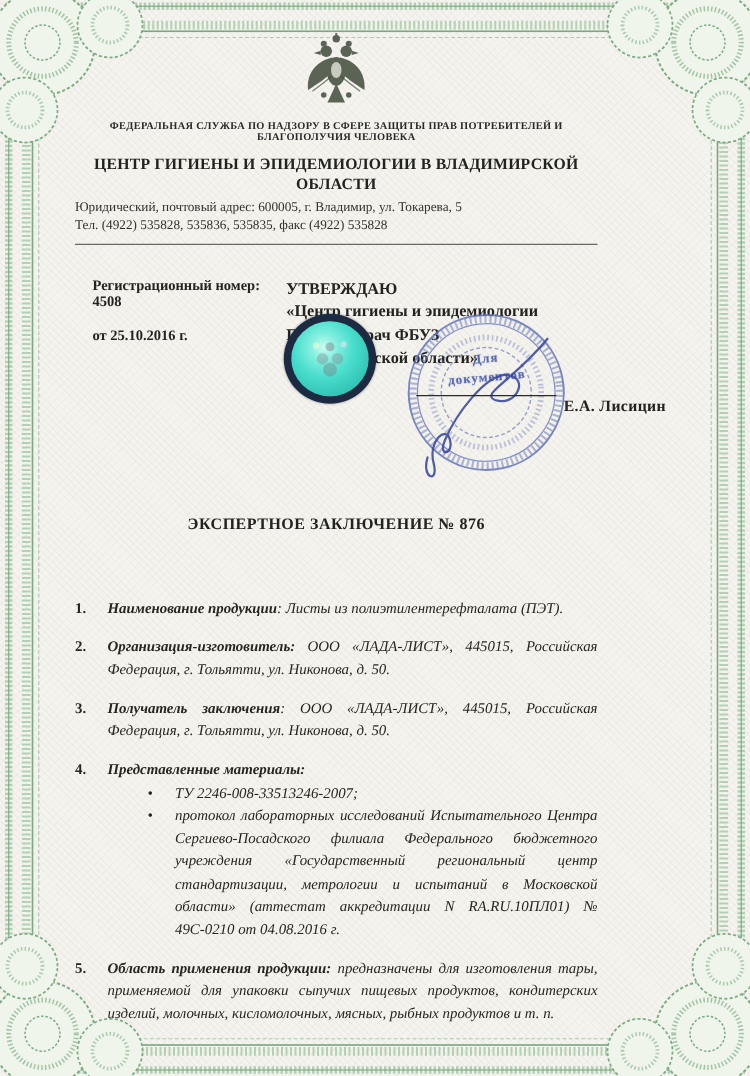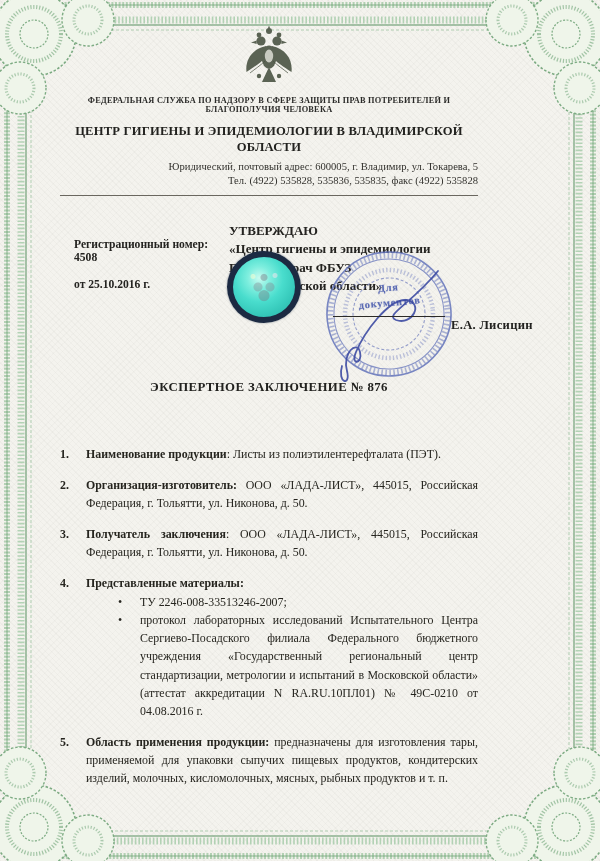--- a/index.html
+++ b/index.html
@@ -23,38 +23,38 @@
   .crest{width:64px;height:62px;margin:0 auto;display:block;}
   .agency-line{
     margin-top:8px;text-align:center;font-weight:bold;
     font-size:8.3px;letter-spacing:0.25px;color:#2a2a28;
   }
   .org-title{
     margin-top:9px;text-align:center;font-weight:bold;
     font-size:12.6px;line-height:1.28;letter-spacing:0.2px;color:#22221f;
   }
   .addr{
-    margin-top:5px;text-align:right;font-size:10.6px;line-height:1.3;color:#33322e;
+    margin-top:5px;text-align:left;font-size:10.6px;line-height:1.3;color:#33322e;
   }
   .rule{margin-top:7px;border-top:1px solid #6a675f;height:0;}
   .meta-row{margin-top:26px;display:flex;justify-content:space-between;}
-  .reg-block{font-weight:bold;font-size:11.6px;padding-left:14px;margin-top:16px;}
+  .reg-block{font-weight:bold;font-size:11.6px;padding-left:14px;}
   .reg-line2{margin-top:14px;}
   .approve-block{
     width:255px;text-align:left;font-weight:bold;font-size:13px;
     line-height:1.42;margin-right:2px;
   }
   .doc-title{
-    margin-top:84px;text-align:center;font-weight:bold;
+    margin-top:116px;text-align:center;font-weight:bold;
     font-size:12.8px;letter-spacing:0.4px;color:#22221f;
   }
   .items{margin-top:50px;font-size:11.9px;line-height:1.52;color:#26251f;}
   .item{display:flex;margin-bottom:13px;}
   .item-num{width:26px;flex:0 0 26px;font-weight:bold;}
-  .item-body{flex:1;text-align:justify;}
+  .item-body{flex:1;text-align:justify;font-style:italic;}
   .item-label{font-weight:bold;}
   .bullets{margin-top:1px;}
   .bullet-row{display:flex;padding-left:32px;}
   .bullet-dot{flex:0 0 22px;width:22px;}
   .bullet-text{flex:1;text-align:justify;}
   
   .hologram{
     position:absolute;left:227px;top:251px;width:62px;height:60px;
     border-radius:50%;
     border:6px solid #1c2a42;

